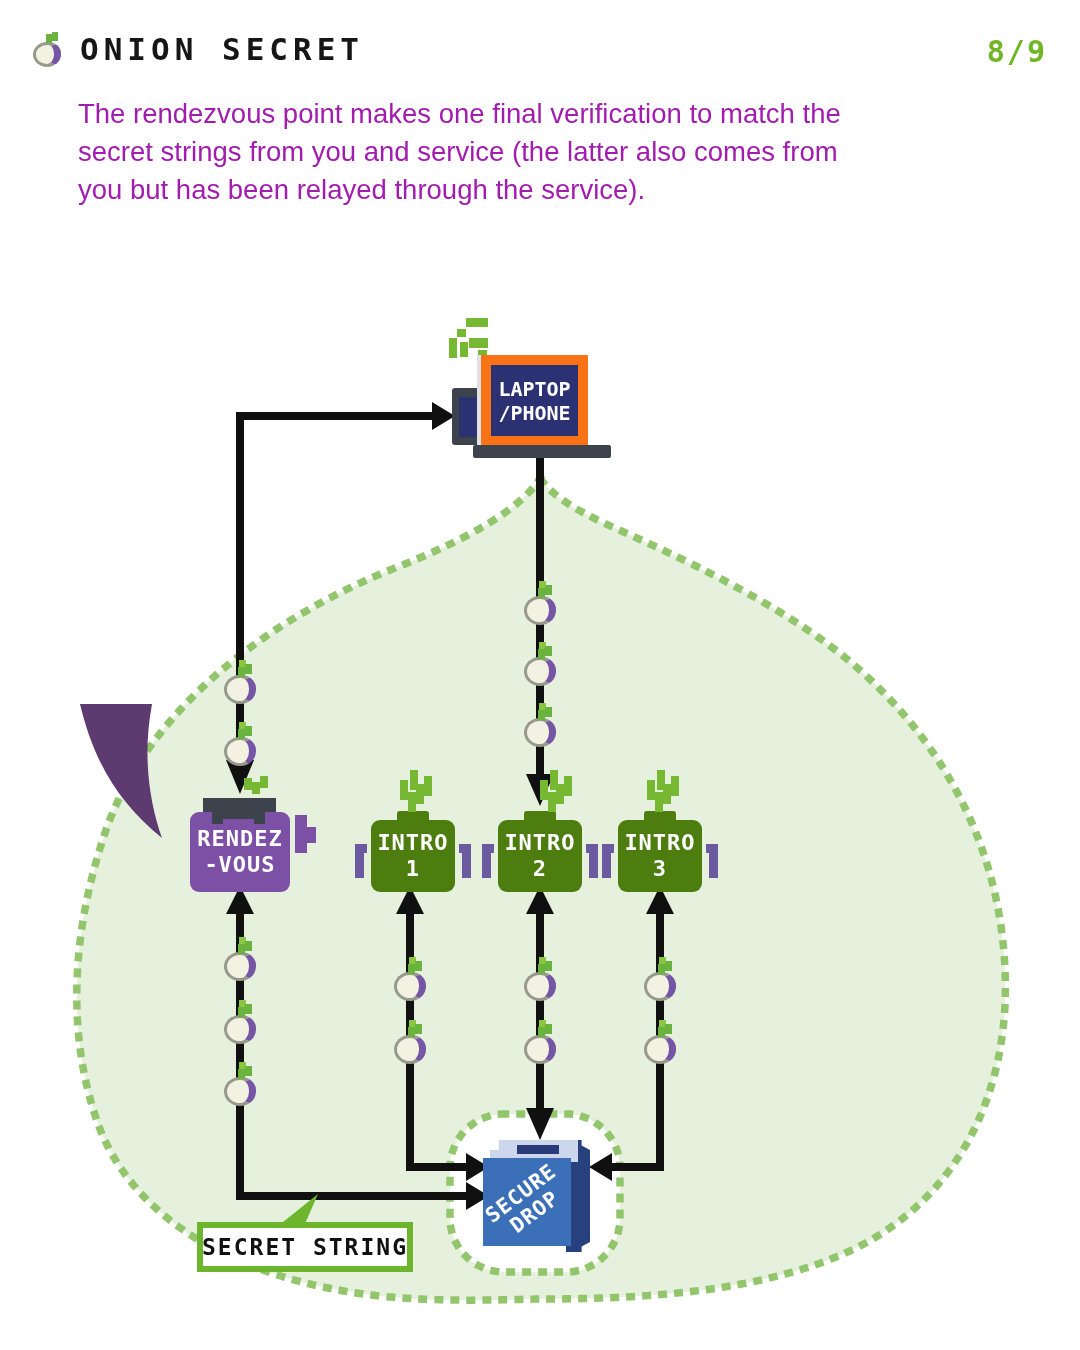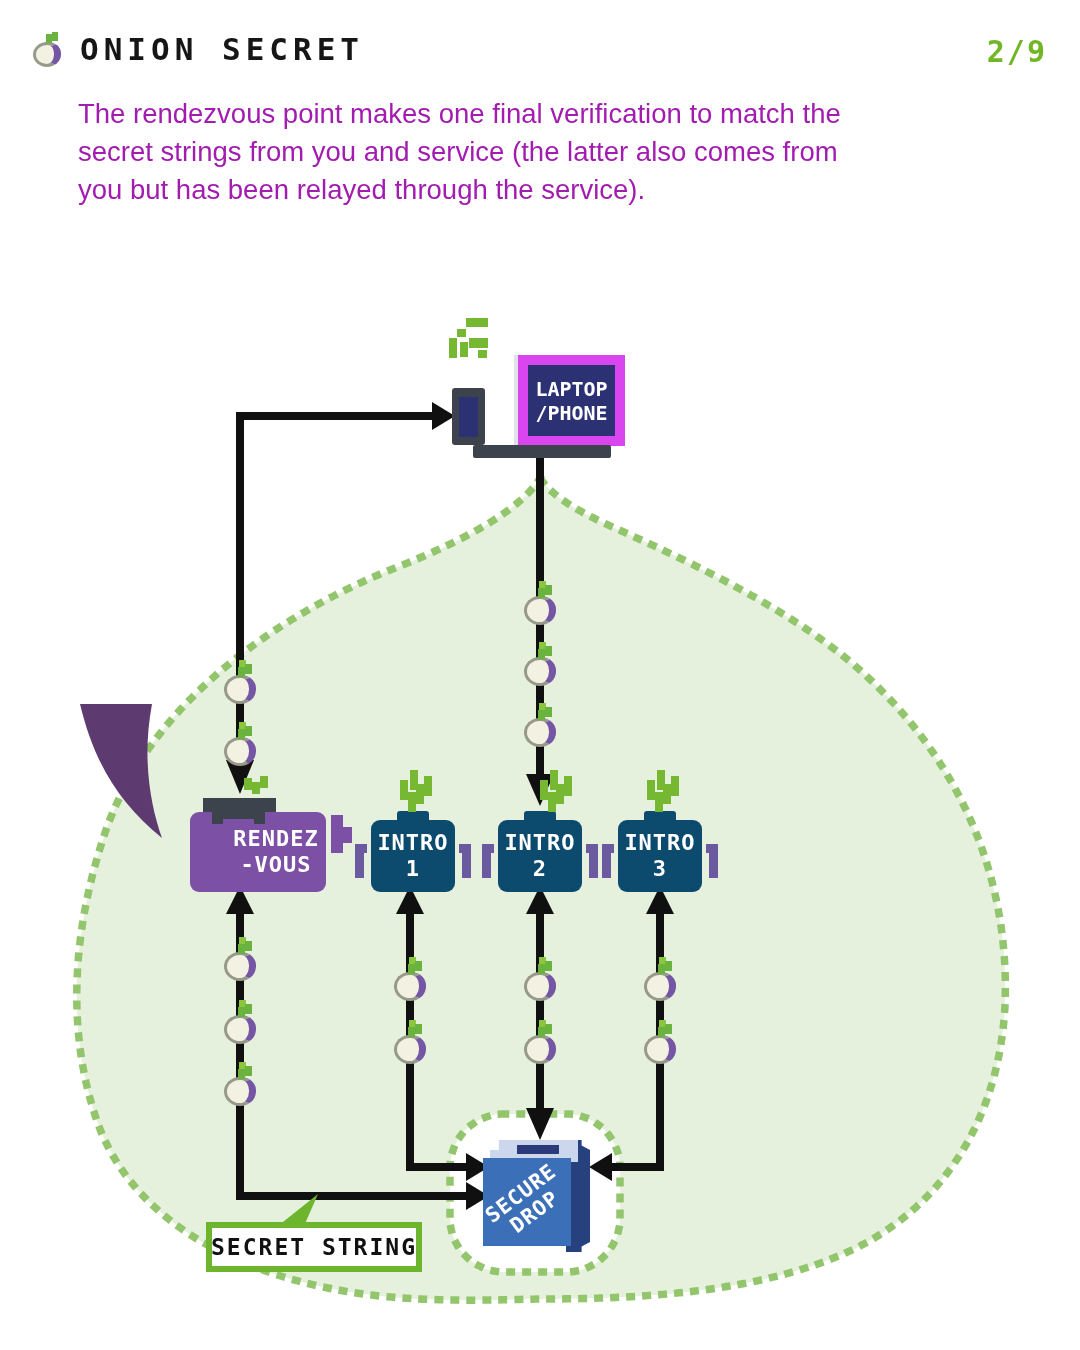--- a/index.html
+++ b/index.html
@@ -23,51 +23,51 @@
 
   
   svg.lines{position:absolute;left:0;top:0;z-index:0;}
 
   
   .bubble{position:absolute;left:0;top:487px;width:210px;height:224px;background:#5d3b70;
           border-radius:22px;z-index:3;color:#e9e3f0;font-size:27px;line-height:34px;
           padding:18px 14px 0 24px;box-sizing:border-box;white-space:pre-line;}
 
   
-  .laptop-frame{position:absolute;left:514px;top:355px;width:111px;height:91px;background:#d946ef;
+  .laptop-frame{position:absolute;left:477px;top:355px;width:111px;height:91px;background:#f97316;
           border-left:4px solid #dfe3e8;z-index:2;box-sizing:border-box;}
   .laptop-screen{position:absolute;left:10px;top:10px;right:10px;bottom:10px;background:#2b3173;
           color:#fff;font-family:"DejaVu Sans Mono",monospace;font-weight:bold;font-size:20px;
           line-height:24px;display:flex;align-items:center;justify-content:center;text-align:center;
           white-space:pre-line;}
   .laptop-base{position:absolute;left:473px;top:445px;width:138px;height:13px;background:#3c434c;z-index:2;border-radius:2px;}
   .phone{position:absolute;left:452px;top:388px;width:33px;height:57px;background:#3c434c;border-radius:3px;z-index:2;}
   .phone-screen{position:absolute;left:7px;top:9px;width:19px;height:40px;background:#2b3173;}
 
   
   .pxgroup{position:absolute;z-index:2;}
   .pxgroup div{position:absolute;background:#76b832;}
   .px1{left:466px;top:318px;width:22px;height:9px;}
   .px2{left:457px;top:329px;width:9px;height:8px;}
   .px3{left:449px;top:338px;width:8px;height:20px;}
   .px4{left:460px;top:342px;width:8px;height:15px;}
   .px5{left:469px;top:338px;width:19px;height:10px;}
   .px6{left:478px;top:350px;width:9px;height:8px;}
 
   
-  .pot{position:absolute;background:#0c4a6e;border-radius:9px;color:#ffffff;z-index:2;
+  .pot{position:absolute;background:#4d7c0f;border-radius:9px;color:#ffffff;z-index:2;
        font-family:"DejaVu Sans Mono",monospace;font-weight:bold;font-size:22px;line-height:26px;
        display:flex;align-items:center;justify-content:center;text-align:center;
        white-space:pre-line;letter-spacing:1px;}
   .pot .neck{position:absolute;top:-9px;left:50%;margin-left:-16px;width:32px;height:10px;background:inherit;border-radius:3px 3px 0 0;}
   .pot.intro::before{content:"";position:absolute;left:-16px;top:24px;width:12px;height:34px;
        border-left:9px solid #6b5aa0;border-top:9px solid #6b5aa0;box-sizing:border-box;}
   .pot.intro::after{content:"";position:absolute;right:-16px;top:24px;width:12px;height:34px;
        border-right:9px solid #6b5aa0;border-top:9px solid #6b5aa0;box-sizing:border-box;}
-  .pot.rdv{background:#7c50a5;padding-left:36px;}
+  .pot.rdv{background:#7c50a5;}
   .lid{position:absolute;top:-14px;left:13px;width:73px;height:14px;background:#3c434c;}
   .lid::before{content:"";position:absolute;left:12px;top:14px;width:49px;height:7px;background:#3c434c;}
   .lid::after{content:"";position:absolute;left:9px;top:14px;width:11px;height:12px;background:#3c434c;
        box-shadow:42px 0 0 0 #3c434c;}
   .rvhandle{position:absolute;right:-17px;top:3px;width:12px;height:38px;background:#7c50a5;}
   .rvhandle::after{content:"";position:absolute;left:10px;top:12px;width:11px;height:16px;background:#7c50a5;}
 
   
   .sprout{position:absolute;width:8px;height:20px;background:#76b832;z-index:2;
        box-shadow:8px -8px 0 0 #76b832,16px -16px 0 0 #76b832,-8px -12px 0 0 #76b832,2px -22px 0 0 #76b832;}
@@ -87,21 +87,21 @@
   .sd .flap{position:absolute;left:20px;top:12px;width:88px;height:22px;background:#ccd7ee;
        clip-path:polygon(0 100%,0 45%,10% 45%,10% 0,100% 0,100% 100%);}
   .sd .slot{position:absolute;left:47px;top:17px;width:42px;height:9px;background:#2b3a78;}
   .sd .body{position:absolute;left:13px;top:30px;width:88px;height:88px;background:#3b70b8;}
   .sd .label{position:absolute;left:4px;top:32px;width:108px;height:86px;display:flex;align-items:center;
        justify-content:center;text-align:center;transform:rotate(-37deg);color:#fff;
        font-family:"DejaVu Sans Mono",monospace;font-weight:bold;font-size:21px;line-height:23px;
        letter-spacing:1px;white-space:pre-line;}
 
   
-  .secret{position:absolute;left:206px;top:1222px;width:216px;height:50px;background:#fff;
+  .secret{position:absolute;left:197px;top:1222px;width:216px;height:50px;background:#fff;
        border:6px solid #6cb52c;box-sizing:border-box;z-index:3;display:flex;align-items:center;
        justify-content:center;font-family:"DejaVu Sans Mono",monospace;font-weight:bold;
        font-size:23px;letter-spacing:2px;color:#111;white-space:nowrap;}
 </style>
 </head>
 <body>
 
 <div class="page">
 
   <svg class="lines" width="1080" height="1350" viewBox="0 0 1080 1350">
@@ -146,21 +146,21 @@
     <path d="M 80 704 C 94 762 118 802 162 838 C 150 804 142 758 152 704 Z" fill="#5d3b70"></path>
 
     <polygon points="278,1226 318,1194 304,1226" fill="#6cb52c"></polygon>
   </svg>
 
   <div class="onion-lg">
     <div class="bulb"></div>
     <div class="sprig"></div>
   </div>
   <div class="title">ONION SECRET</div>
-  <div class="pagenum">2/9</div>
+  <div class="pagenum">8/9</div>
   <div class="intro-par">The rendezvous point makes one final verification to match the
 secret strings from you and service (the latter also comes from
 you but has been relayed through the service).</div>
 
 
   <div class="pxgroup">
     <div class="px1"></div>
       <div class="px2"></div>
       <div class="px3"></div>
     <div class="px4"></div>

